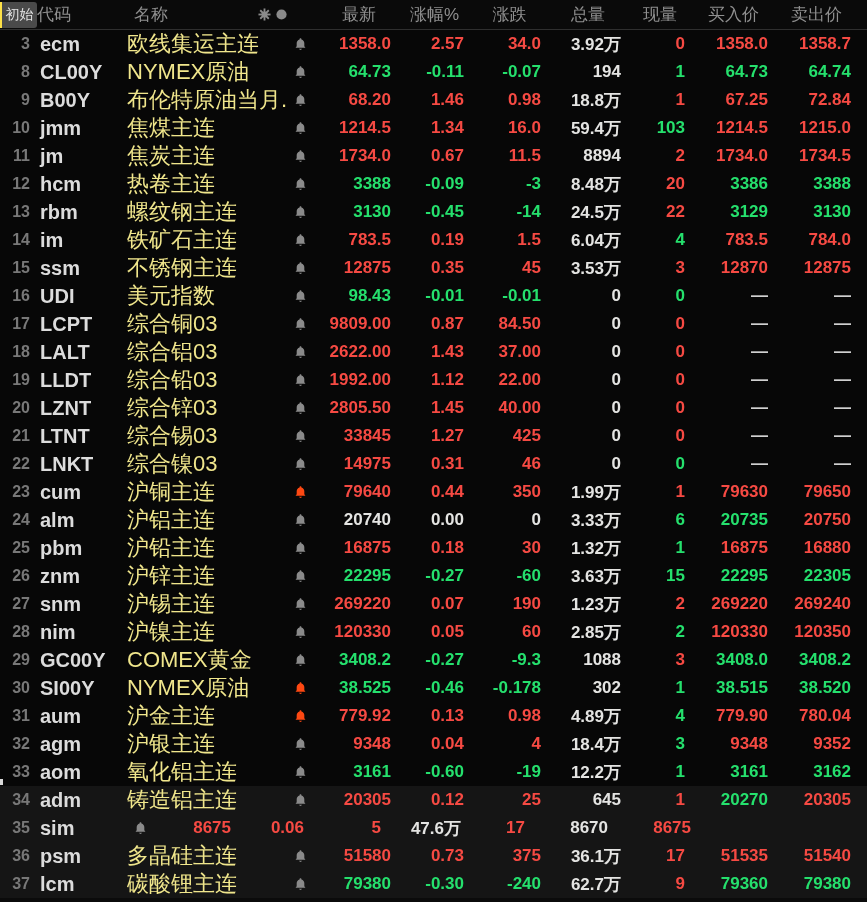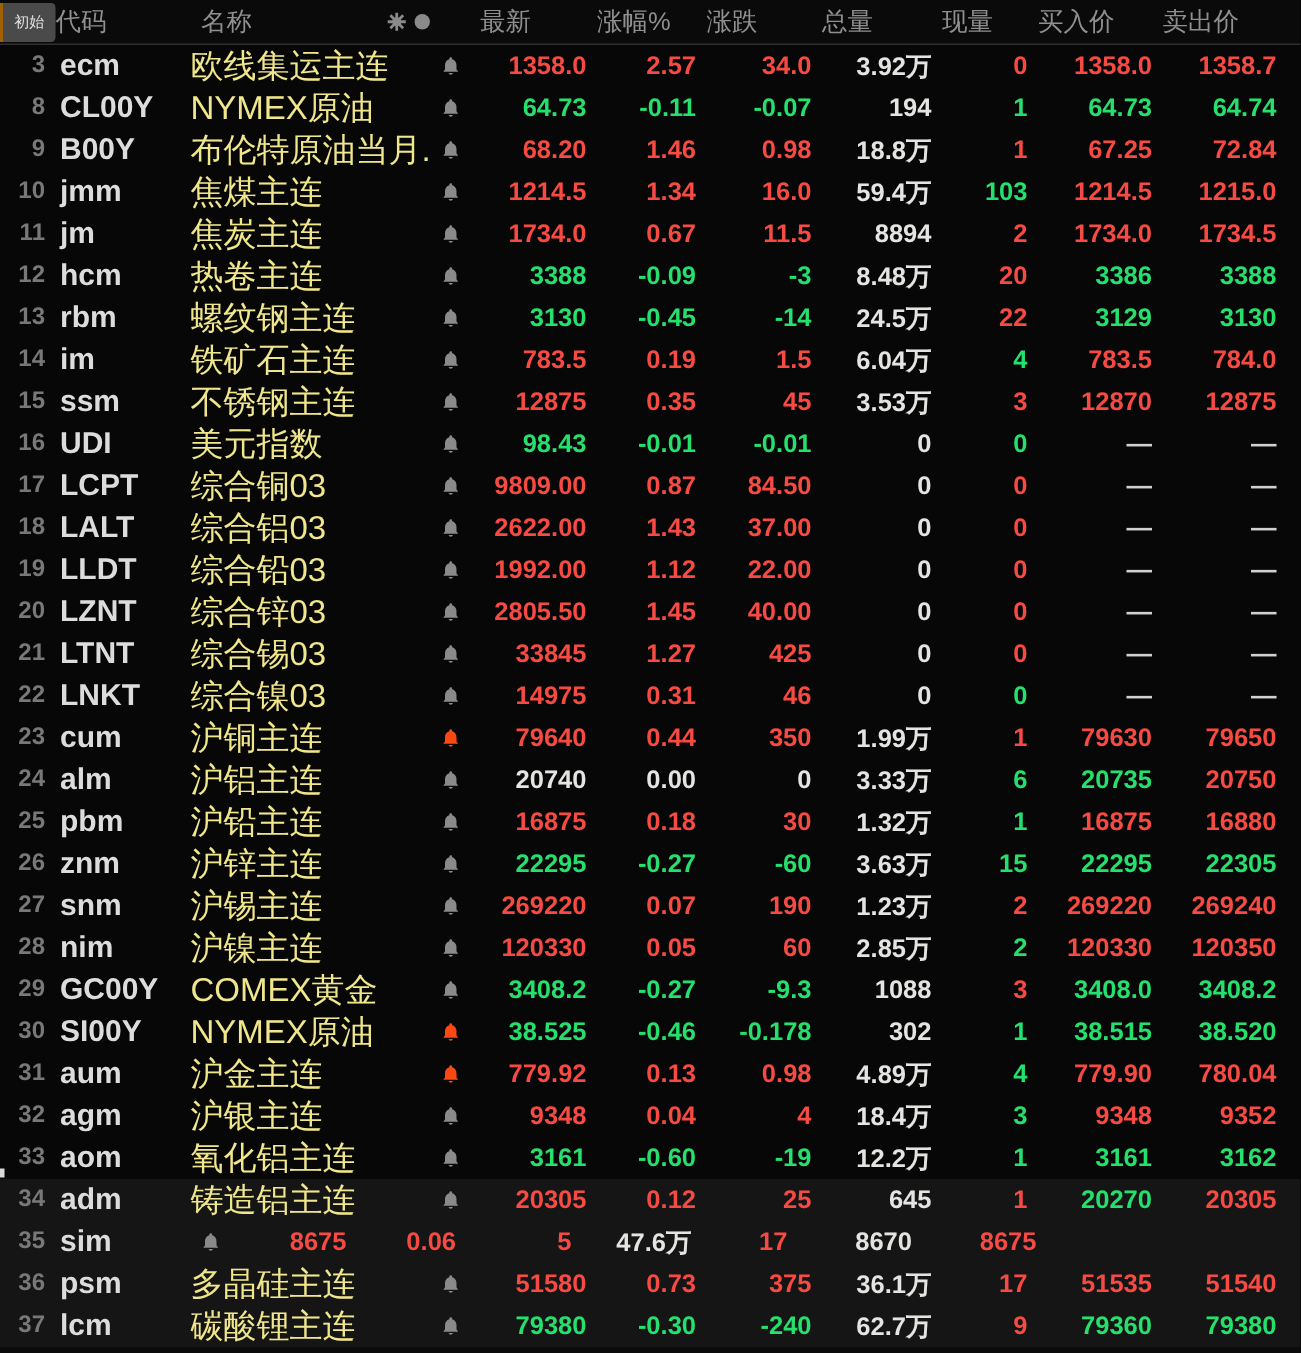--- a/index.html
+++ b/index.html
@@ -14,29 +14,29 @@
   
   .header {
     display:flex; align-items:center; height:30px;
     border-bottom:1px solid #2f2f2f;
     color:var(--header_text); font-size:17px;
     background:#0a0a0a;
   }
   .initial-btn {
     width:37px; height:26px; margin-top:1px;
     background:var(--initial_btn_bg); color:var(--initial_btn_text);
-    border-left:2px solid #a16207; border-radius:0 3px 3px 0;
-    font-size:10px; display:flex; align-items:center; justify-content:center;
+    border-left:2px solid #fde047; border-radius:0 3px 3px 0;
+    font-size:14px; display:flex; align-items:center; justify-content:center;
     cursor:pointer; flex:0 0 37px;
   }
   .h-code { width:97px; flex:0 0 97px; }
   .h-name { width:160px; flex:0 0 160px; display:flex; align-items:center; justify-content:space-between; padding-right:6px;text-align:right; }
   .sort-icons { display:flex; align-items:center; gap:4px; color:#8a8a8a; }
   .h-bell { width:26px; flex:0 0 26px; }
-  .h-num { text-align:left; }
+  .h-num { text-align:center; }
 
   
   .rows { width:867px; }
   .row {
     display:flex; align-items:center; height:28px; width:867px;
   }
   .row.light { background:var(--band_bg); }
   .footer-strip { height:4px; width:867px; background:#0b0b0b; }
 
   .c-rownum { width:30px; flex:0 0 30px; text-align:right; color:var(--rownum); font-size:16px; font-weight:bold; }

